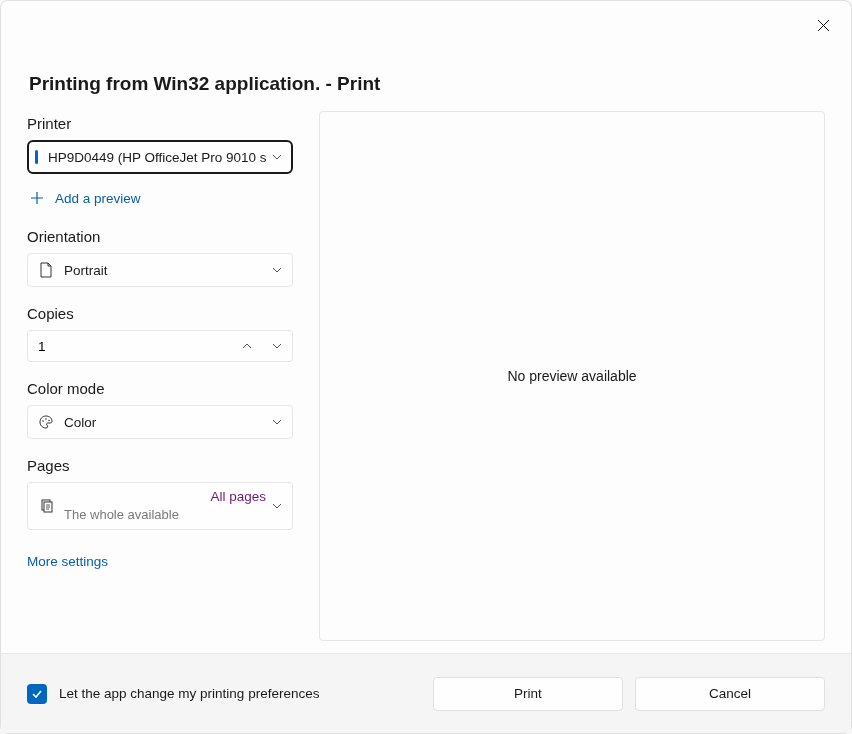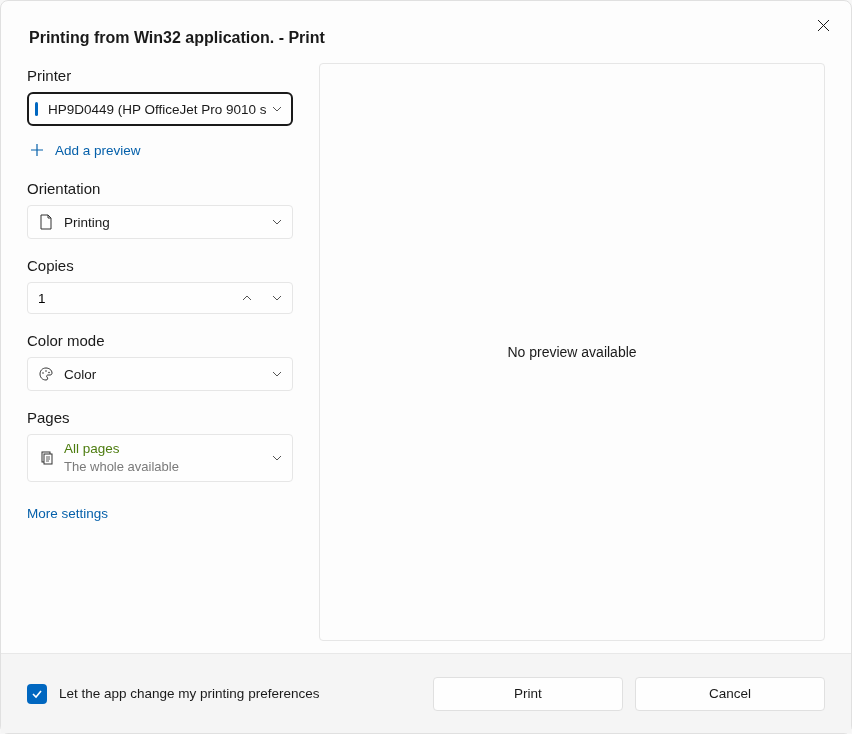--- a/index.html
+++ b/index.html
@@ -34,23 +34,24 @@
       align-items: center;
       justify-content: center;
       cursor: pointer;
       background: transparent;
       border: none;
     }
     .header {
       padding: 28px 28px 0 28px;
     }
     .title {
-      font-size: 16px;
+      font-size: 19px;
       font-weight: 600;
       color: #1a1a1a;
+      margin-top: 44px;
     }
     .main-row {
       display: flex;
       flex: 1;
       gap: 26px;
       padding: 20px 26px 12px 26px;
       overflow: hidden;
     }
     .sidebar {
       width: 266px;
@@ -162,21 +163,22 @@
       height: 48px;
       padding: 6px 10px;
     }
     .pages-content {
       display: flex;
       flex-direction: column;
       line-height: 1.35;
     }
     .pages-title {
       font-size: 13.5px;
-      color: #4d7c0f;
+      color: #701a75;
+      text-align: right;
     }
     .pages-sub {
       font-size: 13px;
       color: #7a7a7a;
     }
     .more-link {
       color: #0560aa;
       font-size: 13.5px;
       cursor: pointer;
       margin-top: 4px;
@@ -294,21 +296,21 @@
       </div>
 
       <div class="section">
         <div class="section-label">Orientation</div>
         <div class="dropdown">
           <span class="dropdown-icon">
             <svg width="14" height="16" viewBox="0 0 14 16">
               <path d="M2 1 L9 1 L12 4 L12 15 L2 15 Z M9 1 L9 4 L12 4" stroke="#333" stroke-width="1" fill="none"></path>
             </svg>
           </span>
-          <span class="dropdown-text">Printing</span>
+          <span class="dropdown-text">Portrait</span>
           <svg class="chevron" viewBox="0 0 10 10">
             <path d="M1 3 L5 7 L9 3" stroke="#555" stroke-width="1" fill="none"></path>
           </svg>
         </div>
       </div>
 
       <div class="section">
         <div class="section-label">Copies</div>
         <div class="spinner-box">
           <span class="spinner-value">1</span>

